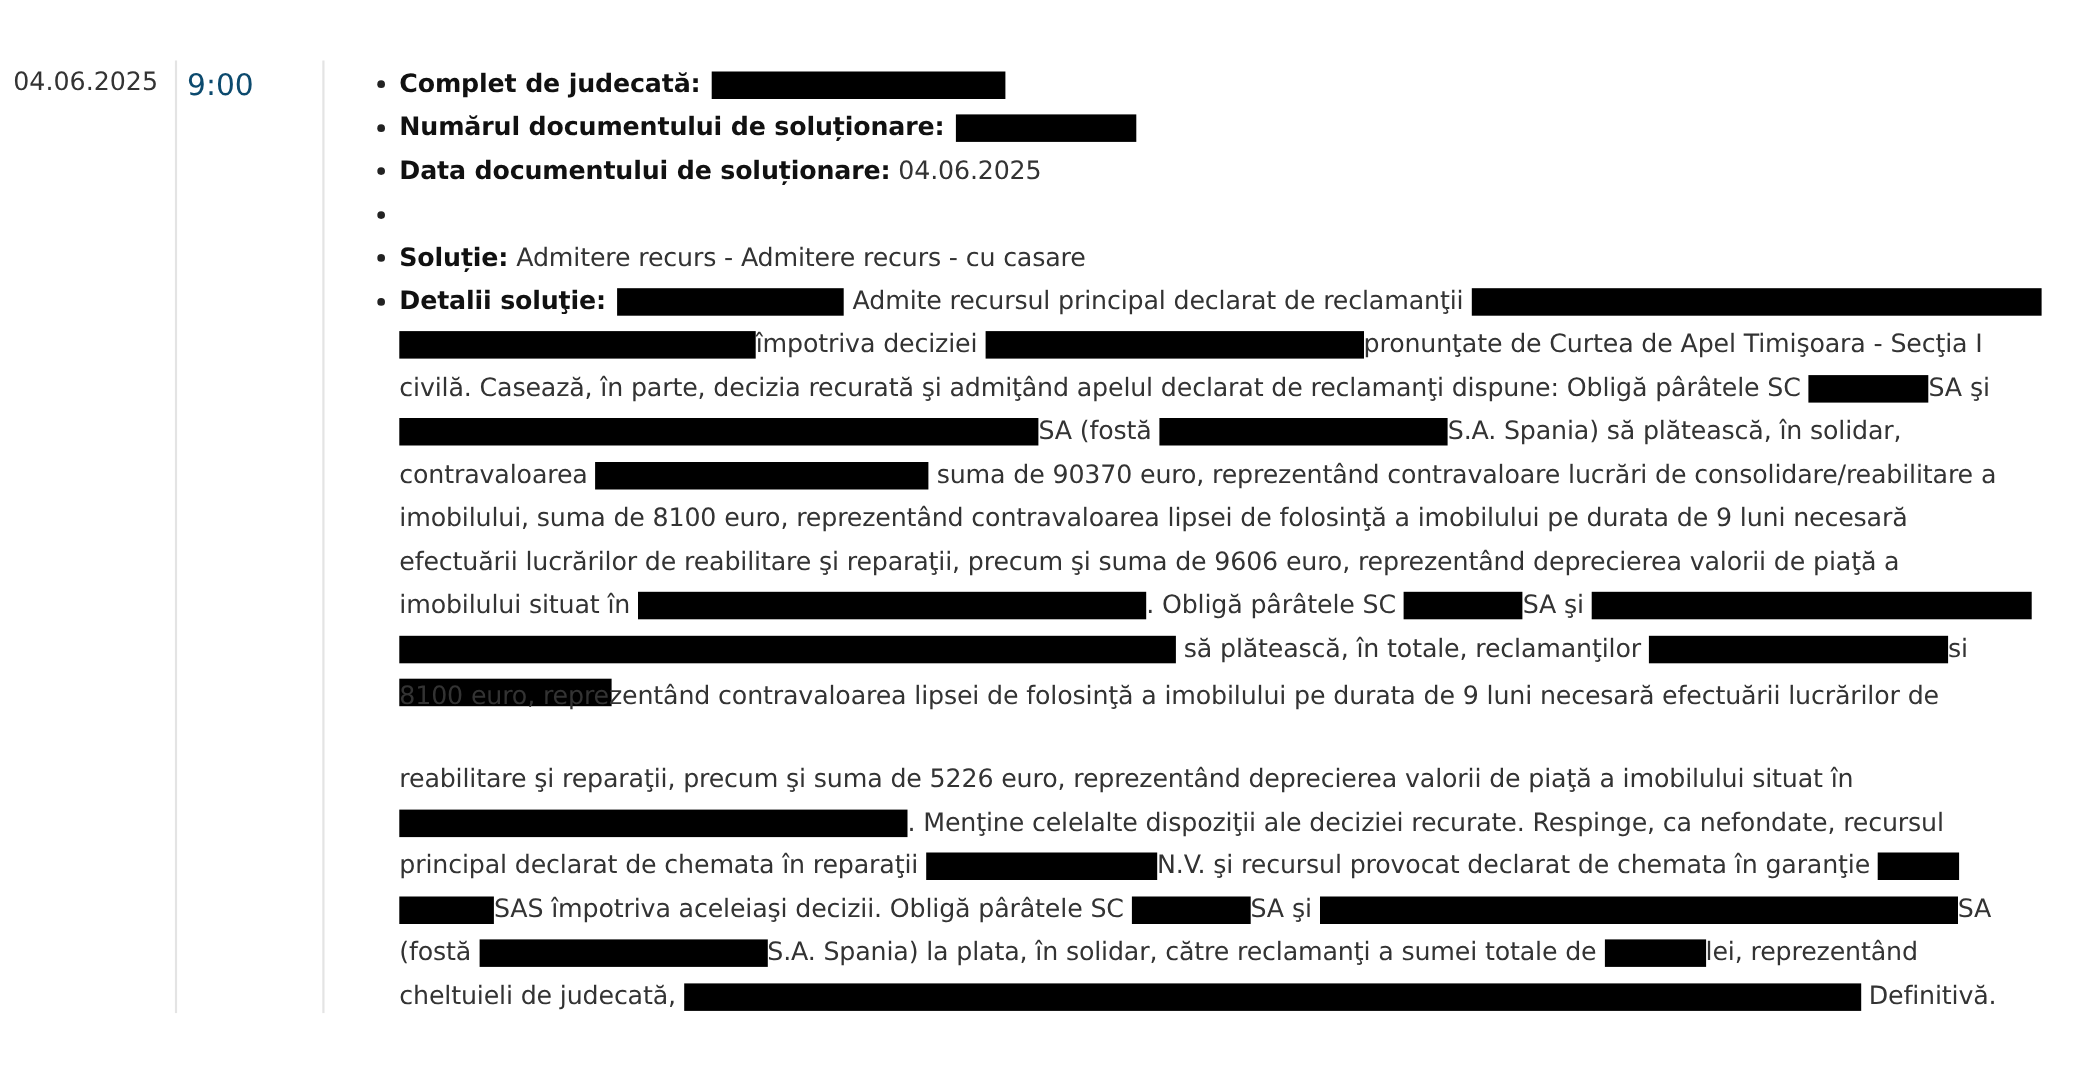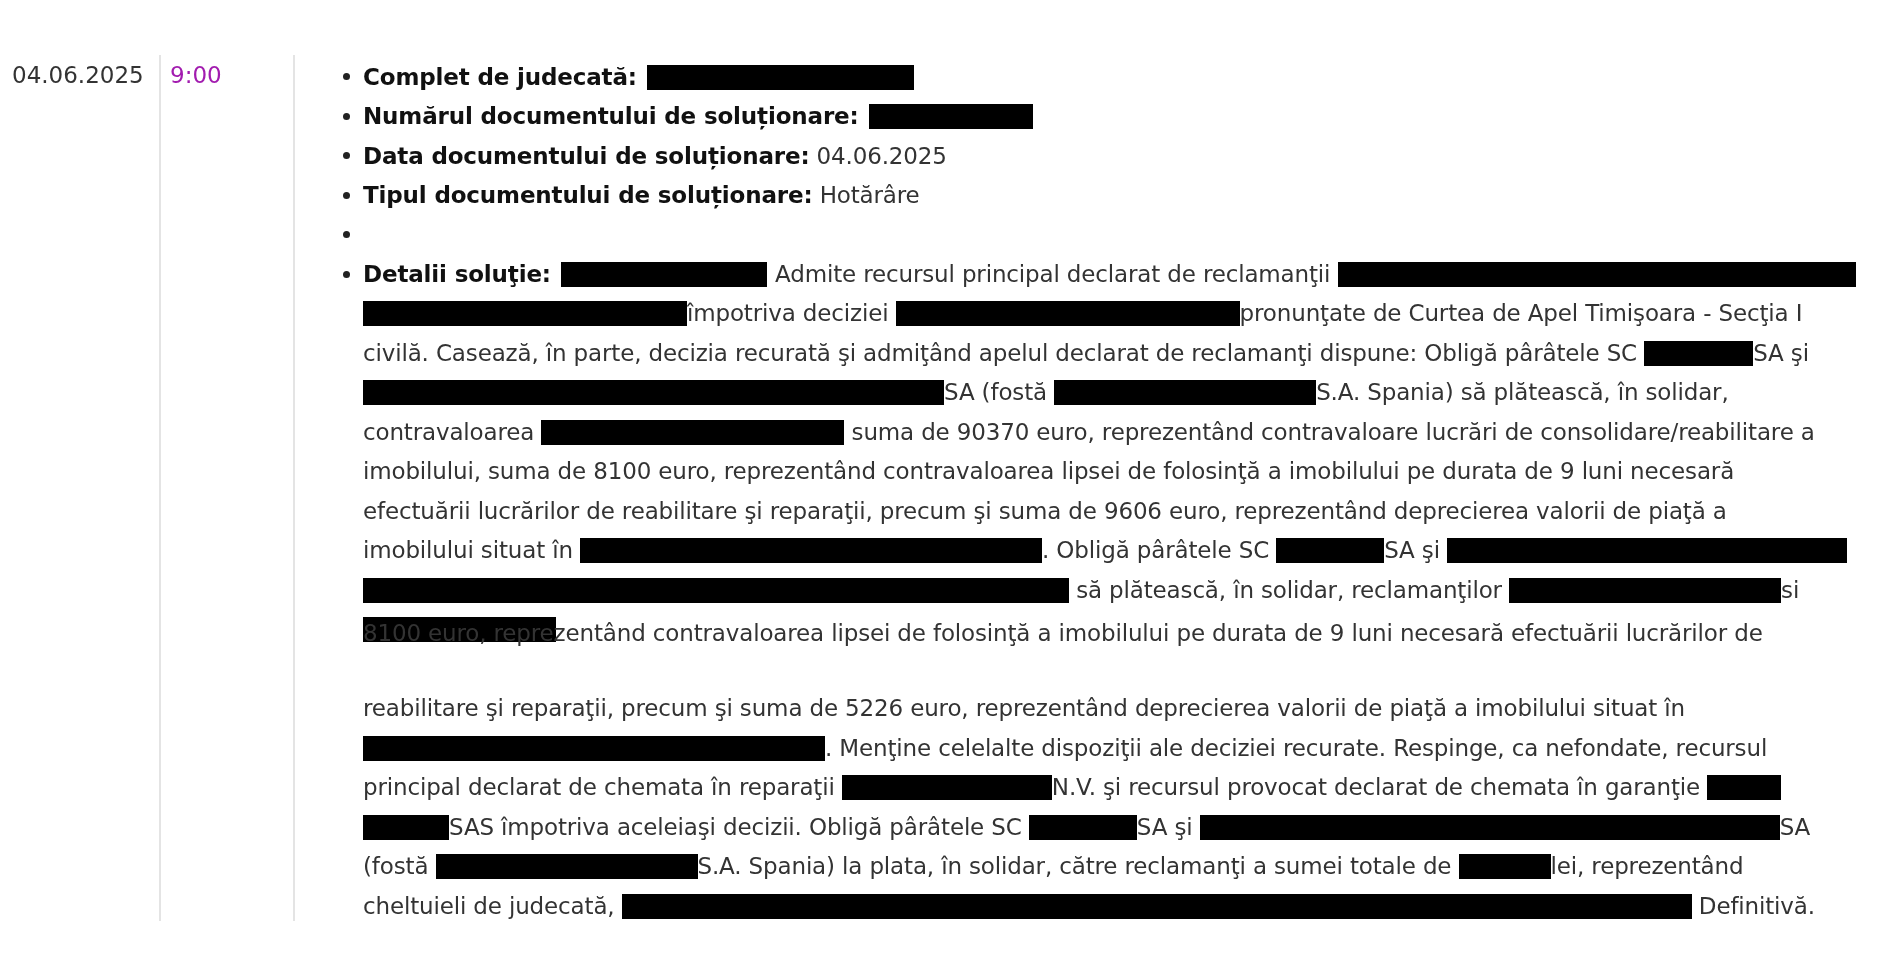--- a/index.html
+++ b/index.html
@@ -7,21 +7,21 @@
       width: 1886px; height: 980px; position: relative; overflow: hidden;
       font-family: "DejaVu Sans", sans-serif;
       color: #333333;
     }
     .col-date {
       position: absolute; left: 12px; top: 62px;
       font-size: 23px; color: #333; white-space: nowrap;
     }
     .col-time {
       position: absolute; left: 170px; top: 62px;
-      font-size: 23px; color: #a21caf; white-space: nowrap;
+      font-size: 27px; color: #0c4a6e; white-space: nowrap;
     }
     .divider {
       position: absolute; top: 55px; width: 2px; height: 866px; background: #e4e4e4;
     }
     .divider.d1 { left: 159px; }
     .divider.d2 { left: 293px; }
     .list {
       position: absolute; left: 0; top: 0; width: 1886px; height: 980px;
     }
     .line {
@@ -63,26 +63,26 @@
     <span class="redact" style="width:164px;margin-left:3px"></span>
   </div>
 
   <span class="bullet" style="top:152px"></span>
   <div class="line" style="top:140px">
     <span class="lbl">Data documentului de soluționare:</span>
     <span class="val"> 04.06.2025</span>
   </div>
 
   <span class="bullet" style="top:192px"></span>
-  <div class="line" style="top:179px">
-    <span class="lbl">Tipul documentului de soluționare:</span>
-    <span class="val"> Hotărâre</span>
-  </div>
 
   <span class="bullet" style="top:231px"></span>
+  <div class="line" style="top:219px">
+    <span class="lbl">Soluție:</span>
+    <span class="val"> Admitere recurs - Admitere recurs - cu casare</span>
+  </div>
 
   <span class="bullet" style="top:271px"></span>
   <div class="line" style="top:258px">
     <span class="lbl">Detalii soluţie:</span>
     <span class="val"> </span>
     <span class="redact" style="width:206px;margin-left:3px"></span>
     <span class="val" style="margin-left:8px">Admite recursul principal declarat de reclamanţii </span>
     <span class="redact" style="width:518px"></span>
   </div>
 
@@ -124,21 +124,21 @@
     <span class="val">imobilului situat în </span>
     <span class="redact" style="width:462px"></span>
     <span class="val">. Obligă pârâtele SC </span>
     <span class="redact" style="width:108px"></span>
     <span class="val">SA şi </span>
     <span class="redact" style="width:400px"></span>
   </div>
 
   <div class="line" style="top:574px">
     <span class="redact" style="width:706px"></span>
-    <span class="val"> să plătească, în solidar, reclamanţilor </span>
+    <span class="val"> să plătească, în totale, reclamanţilor </span>
     <span class="redact" style="width:272px"></span>
     <span class="val">si</span>
   </div>
 
   <div class="line" style="top:613px">
     <span class="redact" style="width:193px"></span>
   </div>
 
   <div class="line" style="top:617px">
     <span class="val">8100 euro, reprezentând contravaloarea lipsei de folosinţă a imobilului pe durata de 9 luni necesară efectuării lucrărilor de</span>

